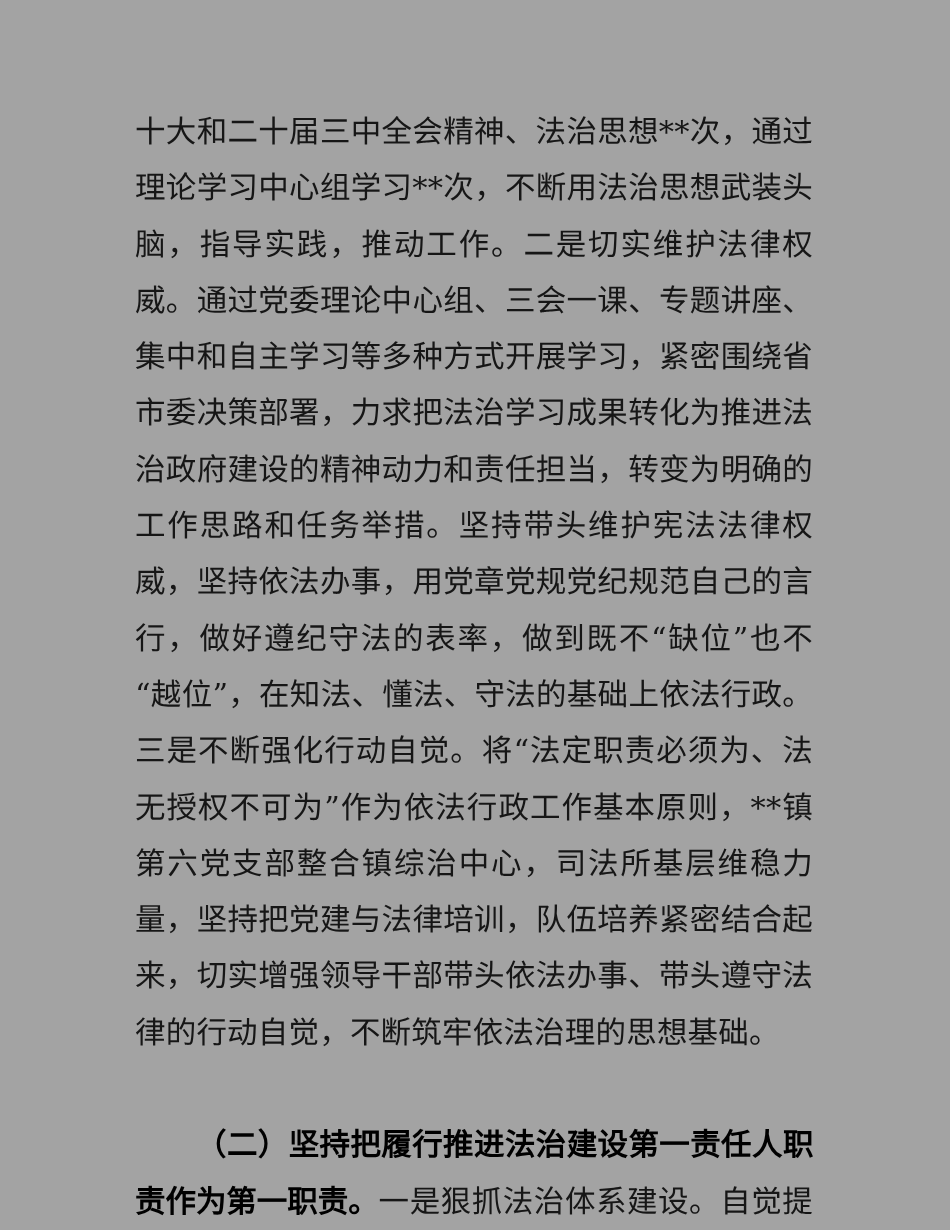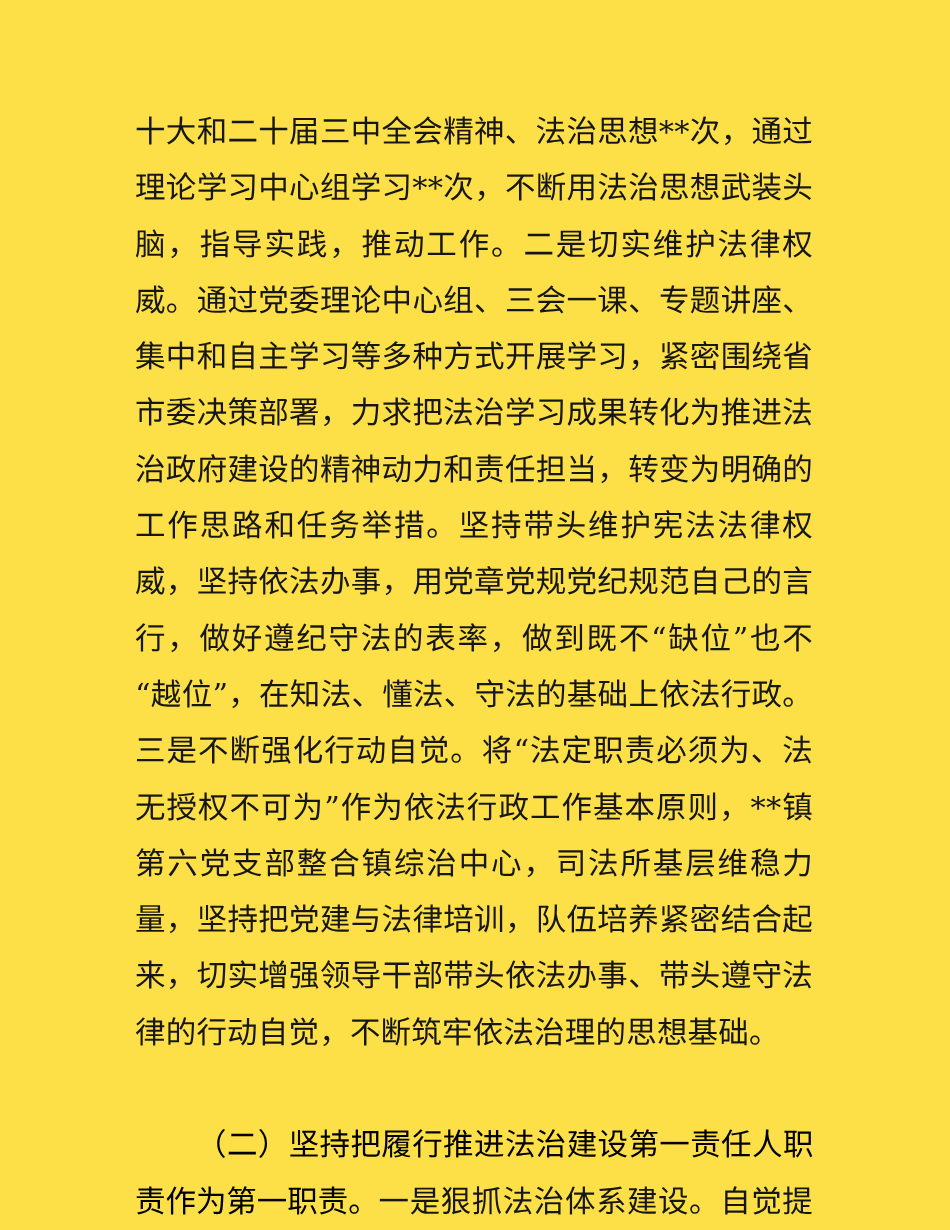--- a/index.html
+++ b/index.html
@@ -14,21 +14,21 @@
     height: 1230px;
     overflow: hidden;
     font-family: "DejaVu Serif", "Liberation Serif", serif;
     color: #1c1c1c;
   }
 
   #page {
     position: relative;
     width: 950px;
     height: 1230px;
-    background: #fde047;
+    background: #a3a3a3;
     box-sizing: border-box;
   }
 
   #page-body {
     position: absolute;
     left: 135px;
     top: 104px;
     width: 678px;
   }
 
@@ -55,21 +55,21 @@
   }
 
   
   .para.indent {
     text-indent: 61px;
   }
 
   
   .heading-run {
     font-family: "DejaVu Sans", "Liberation Sans", sans-serif;
-    font-weight: 400;
+    font-weight: 700;
     letter-spacing: -0.4px;
     color: #000000;
   }
 
   .spacer-line {
     height: 56.3px;
   }
 </style>
 </head>
 <body>

